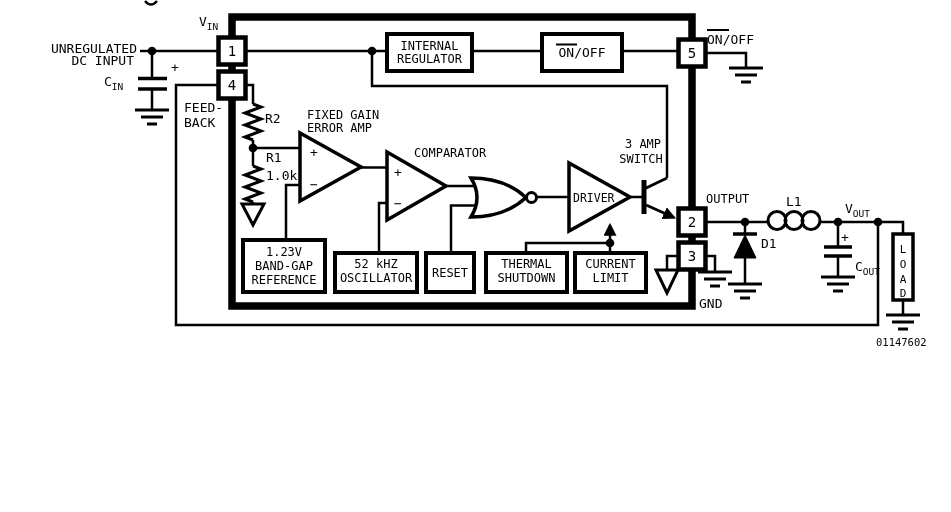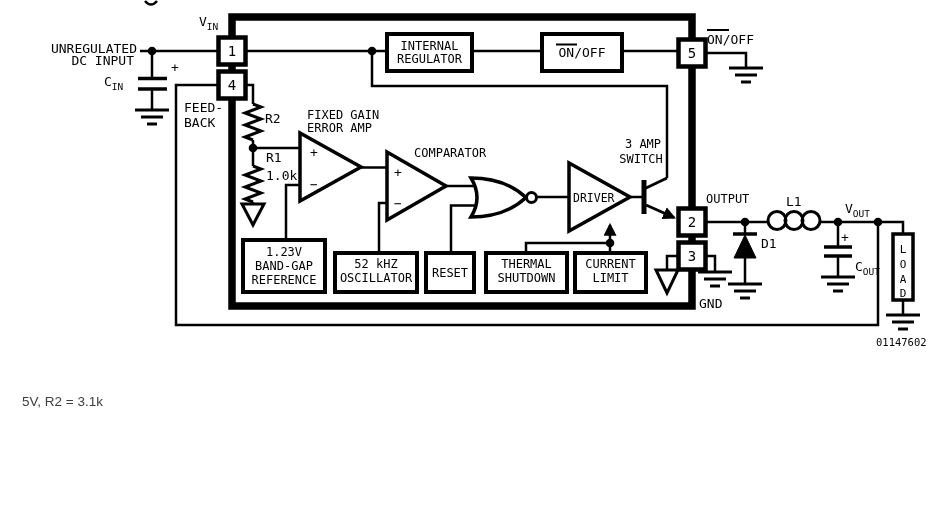--- a/index.html
+++ b/index.html
@@ -212,20 +212,19 @@
   <text x="761" y="248" font-size="13">D1</text>
   <text x="786" y="206" font-size="13">L1</text>
   <text x="845" y="213" font-size="13"><tspan>V</tspan><tspan font-size="9.5" dy="3.5">OUT</tspan></text>
   <text x="841" y="242" font-size="13">+</text>
   <text x="855" y="271" font-size="13"><tspan>C</tspan><tspan font-size="9.5" dy="3.5">OUT</tspan></text>
   <text x="876" y="346" font-size="10.5" fill="#8f8f8f" font-family="Liberation Sans, sans-serif">01147602</text>
 </svg>
 
 
 <div class="notes">
-  <div>5V, R2 = 3.1k</div>
   
   
   
   
   
 </div>
 </div>
 
 </body></html>

